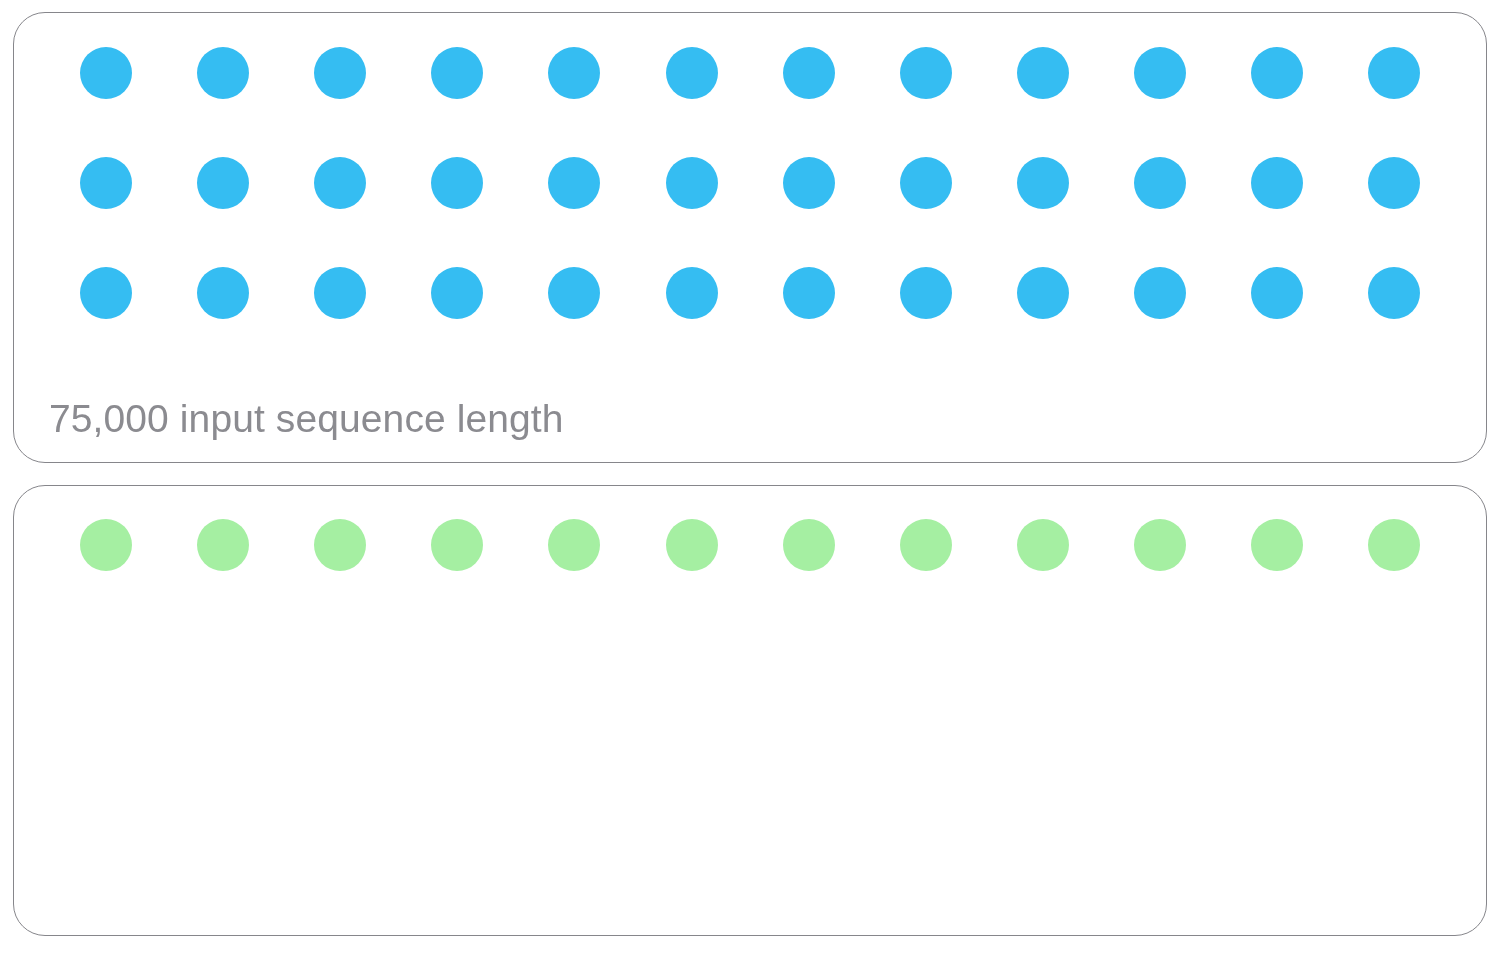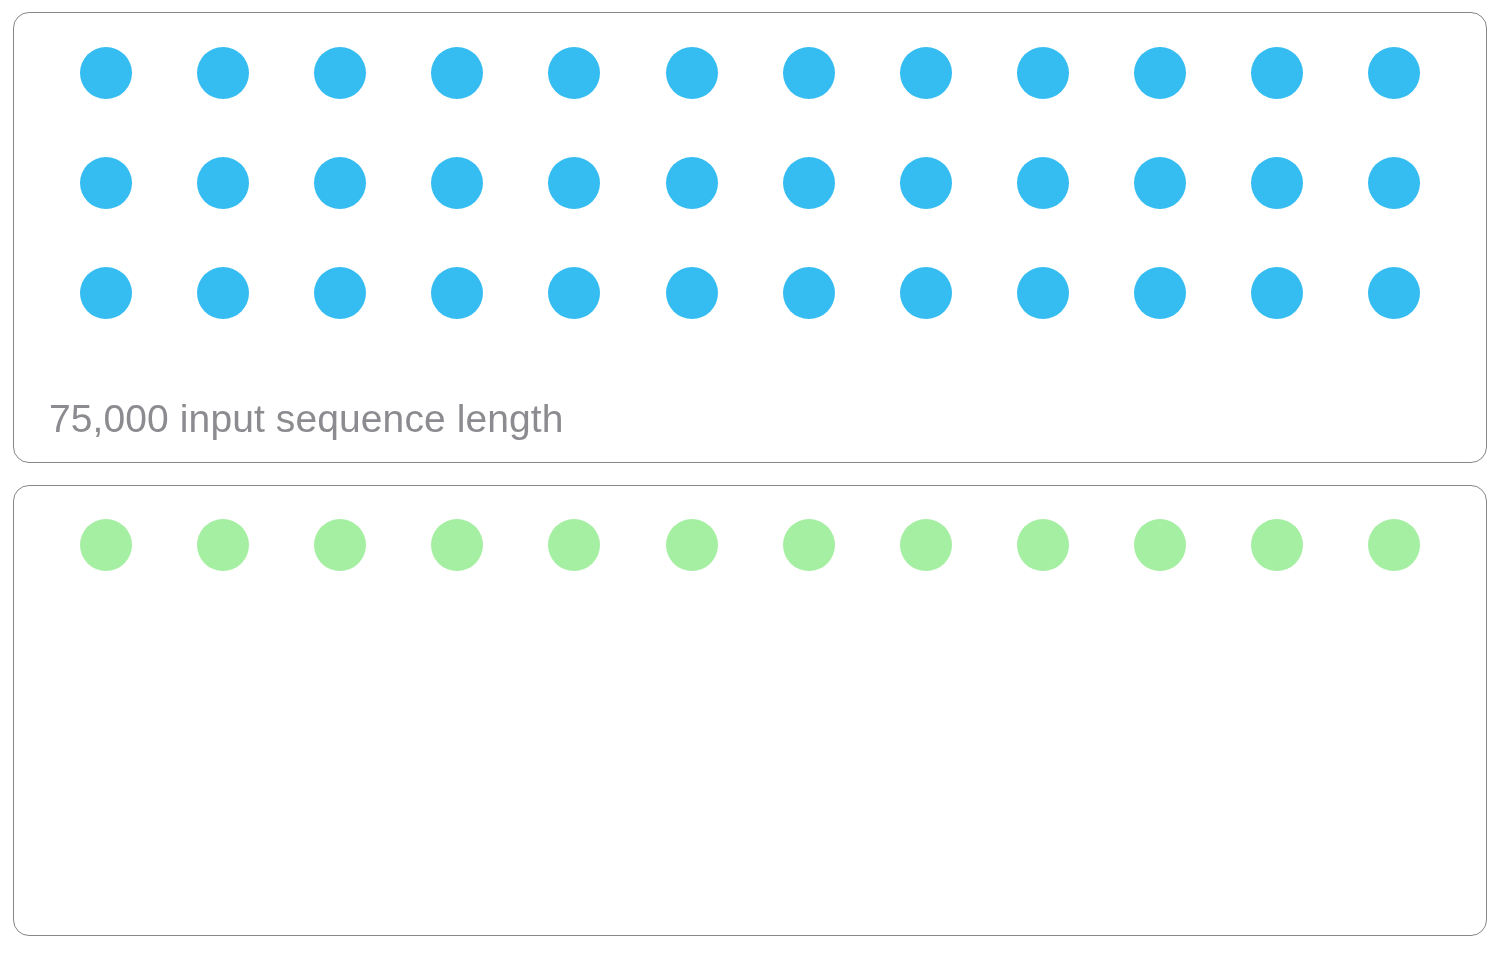--- a/index.html
+++ b/index.html
@@ -22,21 +22,21 @@
     top: 0;
     width: 1500px;
     height: 953px;
   }
 
   .seq-card {
     position: absolute;
     box-sizing: border-box;
     background: #ffffff;
     border: 1.6px solid #86868b;
-    border-radius: 16px;
+    border-radius: 32px;
   }
 
   #card-input {
     left: 13px;
     top: 12px;
     width: 1474px;
     height: 451px;
   }
 
   #card-output {

